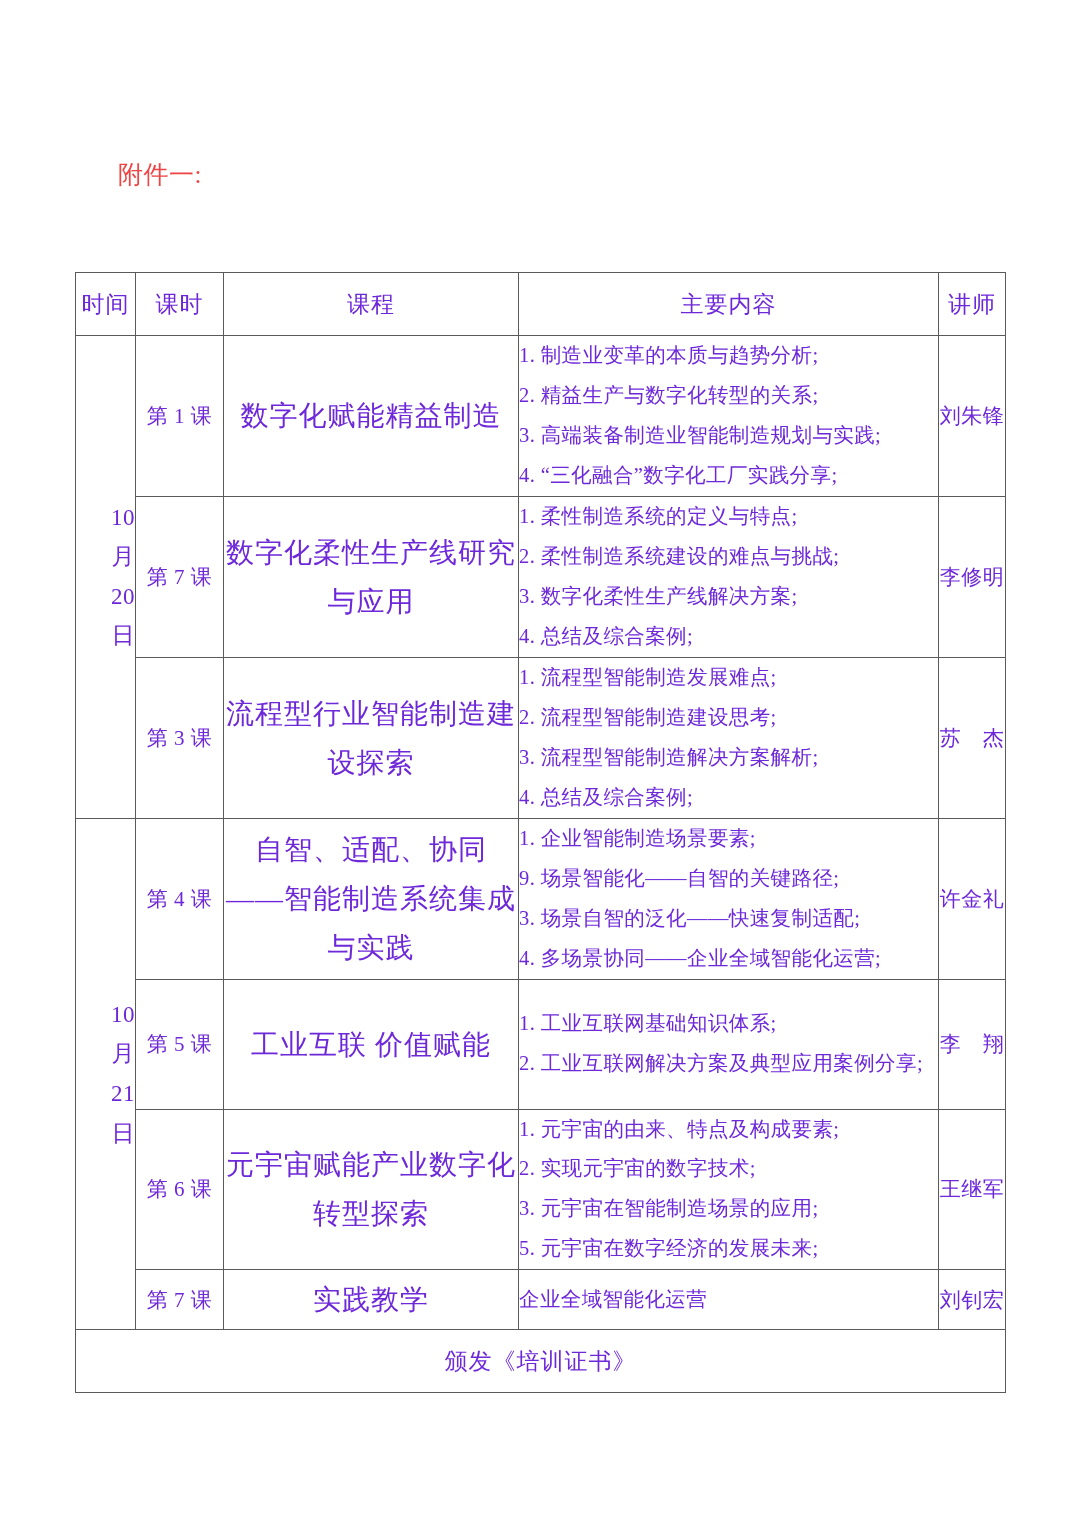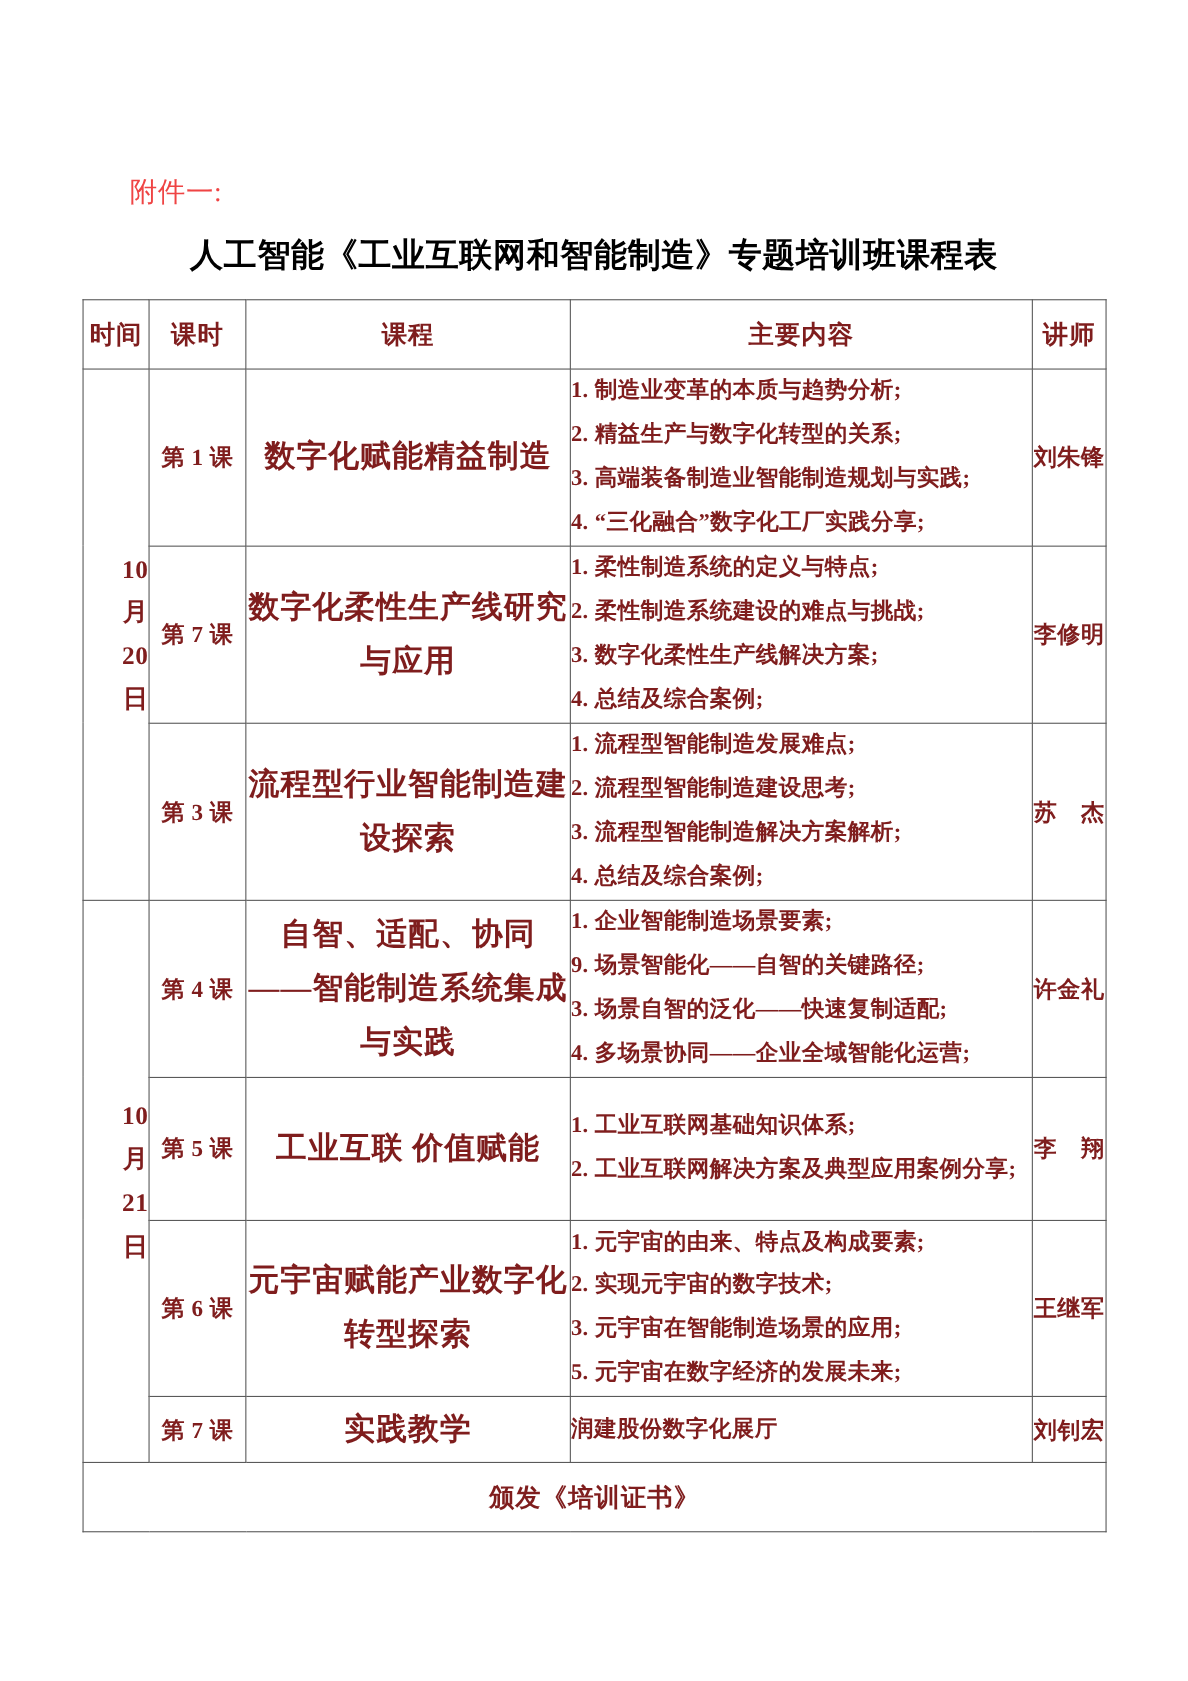--- a/index.html
+++ b/index.html
@@ -50,22 +50,22 @@
   table.schedule {
     width: 930px;
     border-collapse: collapse;
     table-layout: fixed;
     border: 1px solid #4a4a4a;
   }
   table.schedule td, table.schedule th {
     border: 1px solid #5a5a5a;
     padding: 0;
     vertical-align: middle;
-    font-weight: bold;
-    color: #7f1d1d;
+    font-weight: normal;
+    color: #6d28d9;
   }
   .col-time    { width: 60px; }
   .col-period  { width: 88px; }
   .col-course  { width: 295px; }
   .col-content { width: 420px; }
   .col-teacher { width: 67px; }
 
   thead td {
     height: 62px;
     text-align: center;
@@ -124,21 +124,20 @@
   .r6 { height: 142px; }
   .r7 { height: 60px; }
 </style>
 </head>
 <body>
 
 <div class="page">
 
   <div class="attachment-label">附件一:</div>
 
-  <div class="doc-title">人工智能《工业互联网和智能制造》专题培训班课程表</div>
 
   <div class="table-wrap">
     <table class="schedule">
       <colgroup>
         <col class="col-time">
         <col class="col-period">
         <col class="col-course">
         <col class="col-content">
         <col class="col-teacher">
       </colgroup>
@@ -240,21 +239,21 @@
               <span class="line">5. 元宇宙在数字经济的发展未来;</span>
             </td>
             <td class="cell-teacher">王继军</td>
           </tr>
           <tr class="r7">
             <td class="cell-period">第 7 课</td>
             <td class="cell-course">
               <span class="line">实践教学</span>
             </td>
             <td class="cell-content">
-              <span class="line">润建股份数字化展厅</span>
+              <span class="line">企业全域智能化运营</span>
             </td>
             <td class="cell-teacher">刘钊宏</td>
           </tr>
           <tr>
             <td class="cell-footer" colspan="5">颁发《培训证书》</td>
           </tr>
         </tbody>
     </table>
   </div>
 

